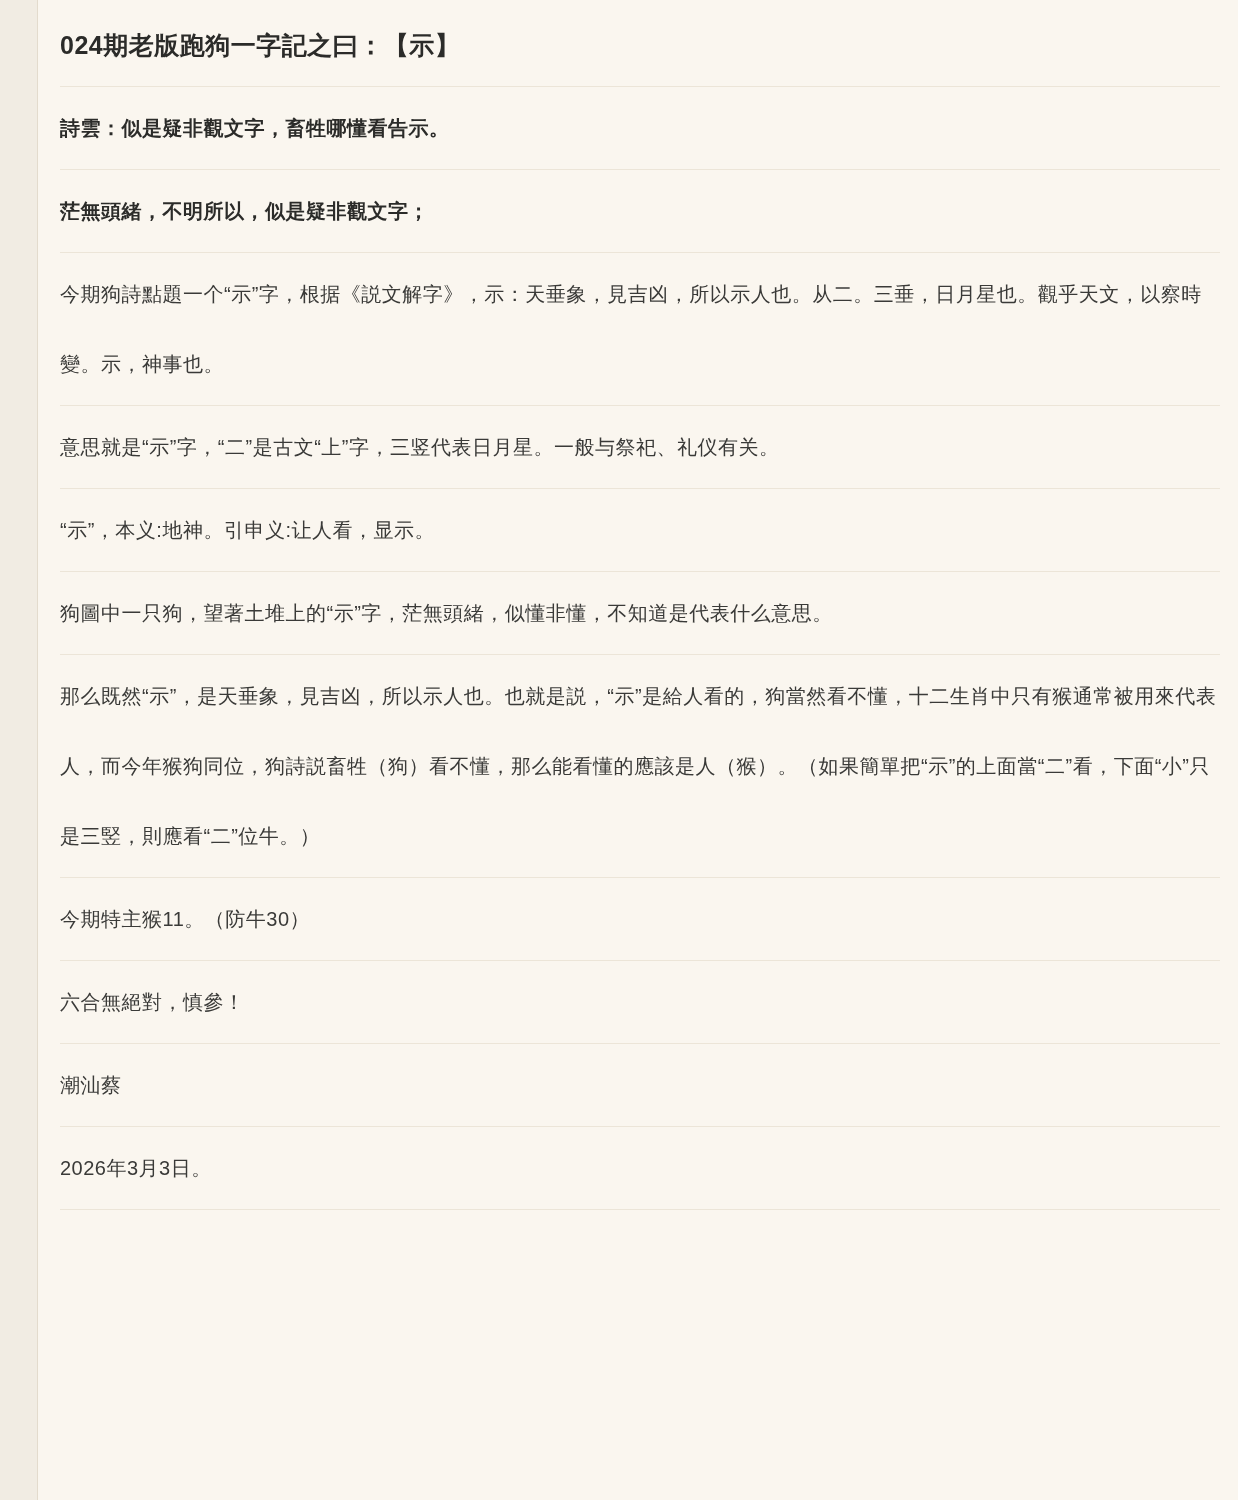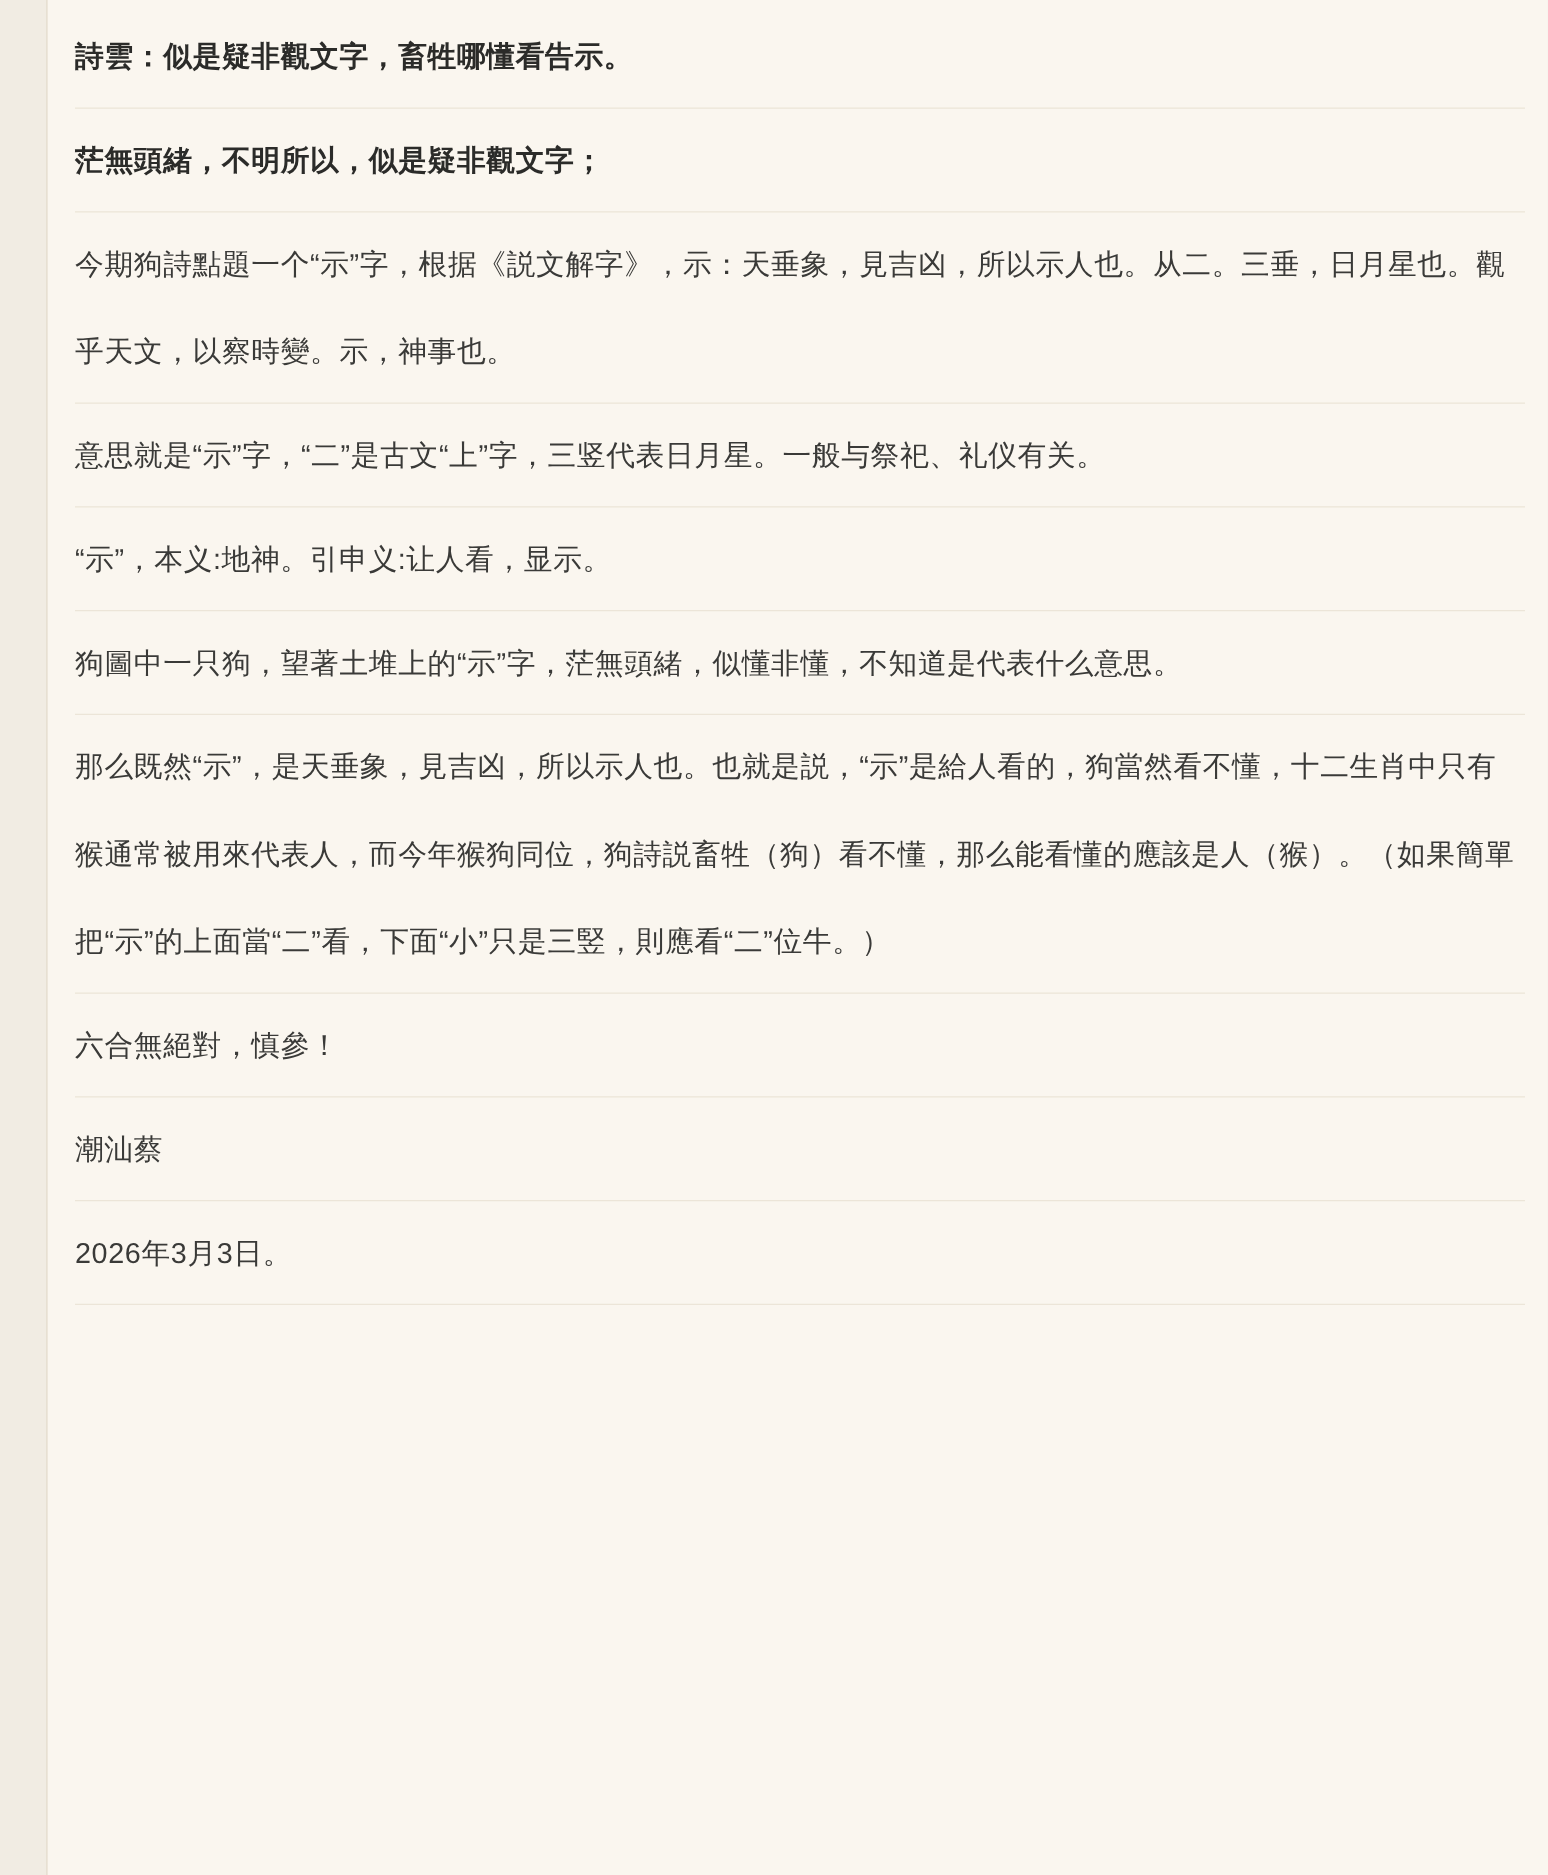--- a/index.html
+++ b/index.html
@@ -34,21 +34,21 @@
     position: relative;
     margin-left: 38px;
     padding: 0 18px 40px 22px;
   }
   .para {
     border-bottom: 1px solid #ece5d8;
     box-sizing: border-box;
     padding: 6px 0 6px 0;
   }
   .txt {
-    font-size: 23px;
+    font-size: 20px;
     line-height: 70px;
     color: #3a3a38;
     letter-spacing: 0.5px;
     white-space: pre-wrap;
   }
   .bold .txt,
   .txt.bold {
     font-weight: bold;
     color: #2b2b29;
   }
@@ -64,20 +64,23 @@
 <body>
 
 <div class="page">
 
   <div class="margin-col"></div>
 
   <div class="content">
 
     <div class="spacer-top"></div>
 
+    <div class="para title bold">
+      <div class="txt bold">024期老版跑狗一字記之曰：【示】</div>
+    </div>
 
     <div class="para bold">
       <div class="txt bold">詩雲：似是疑非觀文字，畜牲哪懂看告示。</div>
     </div>
 
     <div class="para bold">
       <div class="txt bold">茫無頭緒，不明所以，似是疑非觀文字；</div>
     </div>
 
 
@@ -96,20 +99,23 @@
 
     <div class="para">
       <div class="txt">狗圖中一只狗，望著土堆上的“示”字，茫無頭緒，似懂非懂，不知道是代表什么意思。</div>
     </div>
 
 
     <div class="para">
       <div class="txt">那么既然“示”，是天垂象，見吉凶，所以示人也。也就是説，“示”是給人看的，狗當然看不懂，十二生肖中只有猴通常被用來代表人，而今年猴狗同位，狗詩説畜牲（狗）看不懂，那么能看懂的應該是人（猴）。（如果簡單把“示”的上面當“二”看，下面“小”只是三竪，則應看“二”位牛。）</div>
     </div>
 
+    <div class="para">
+      <div class="txt">今期特主猴11。（防牛30）</div>
+    </div>
 
     <div class="para">
       <div class="txt">六合無絕對，慎參！</div>
     </div>
 
     <div class="para">
       <div class="txt">潮汕蔡</div>
     </div>
 
     <div class="para">

